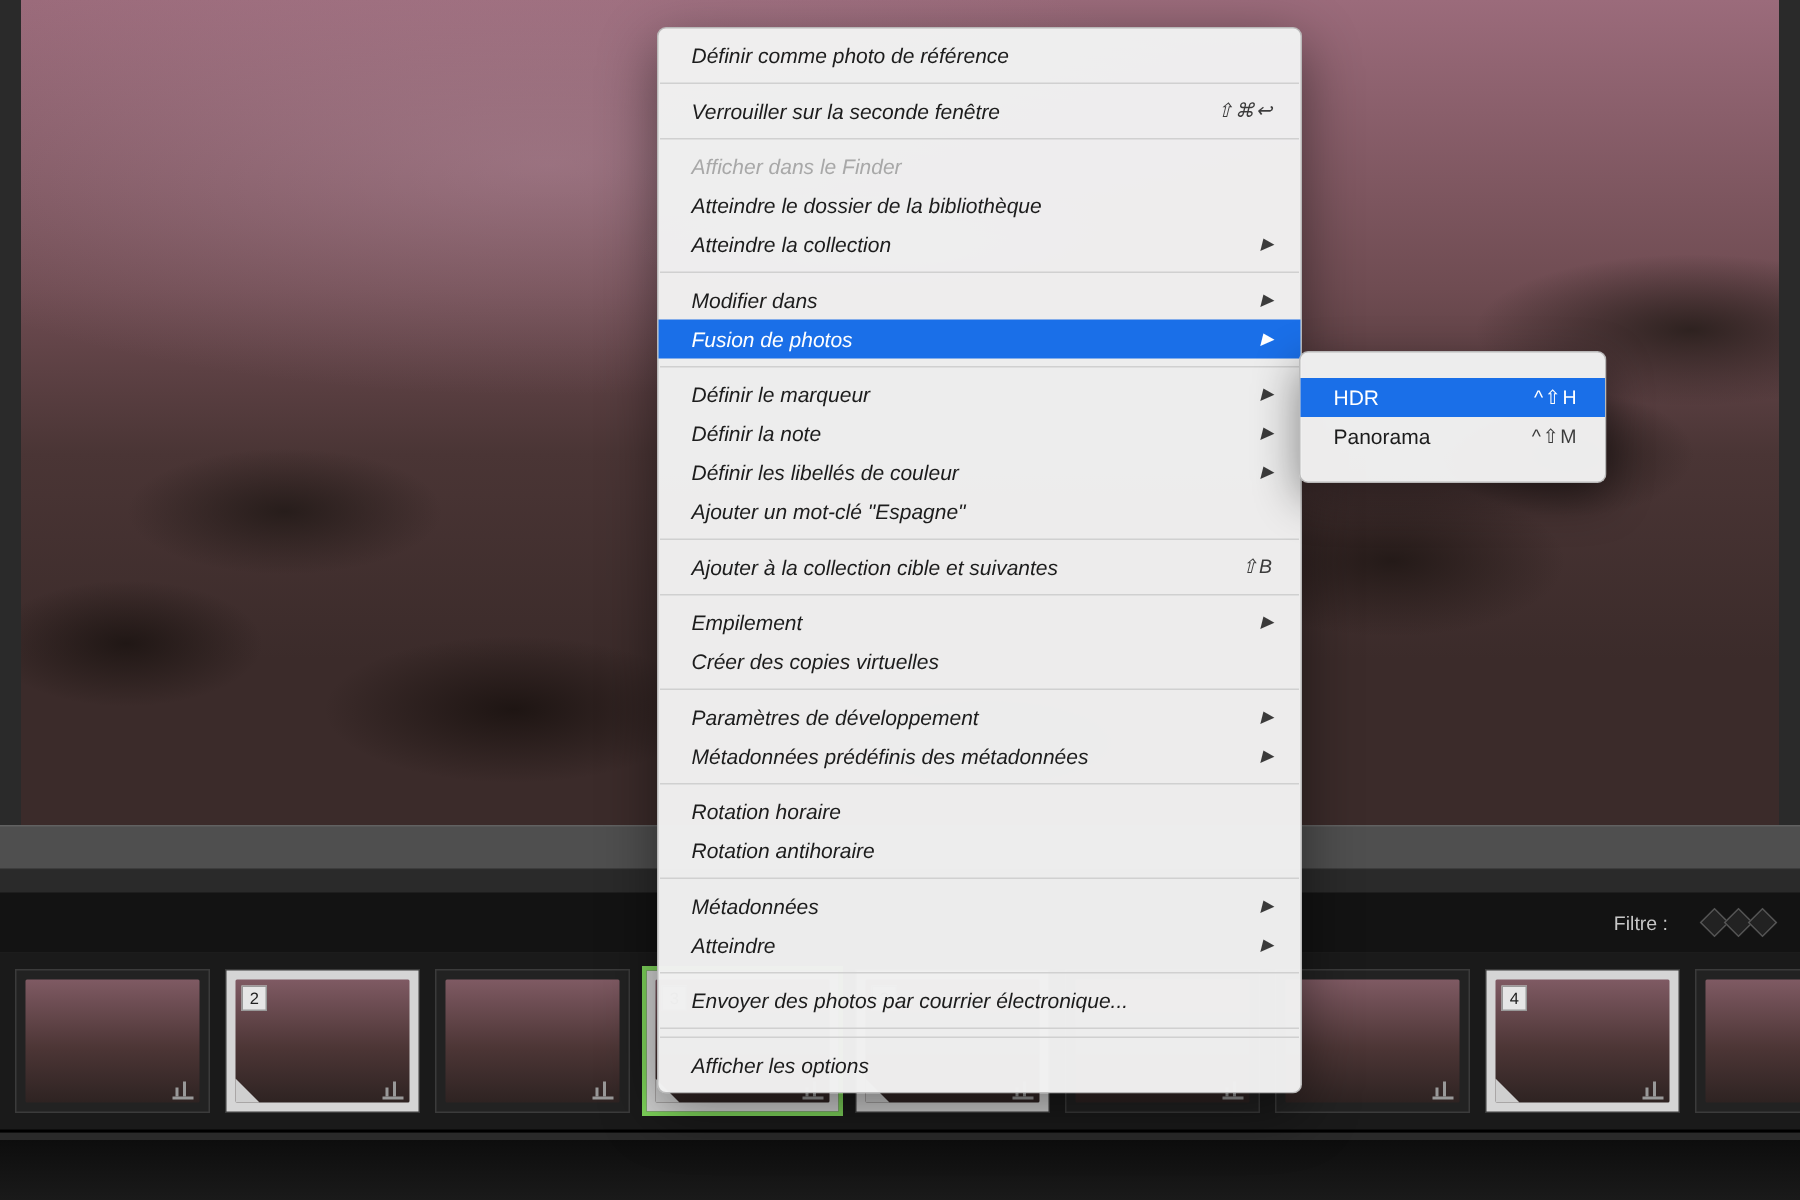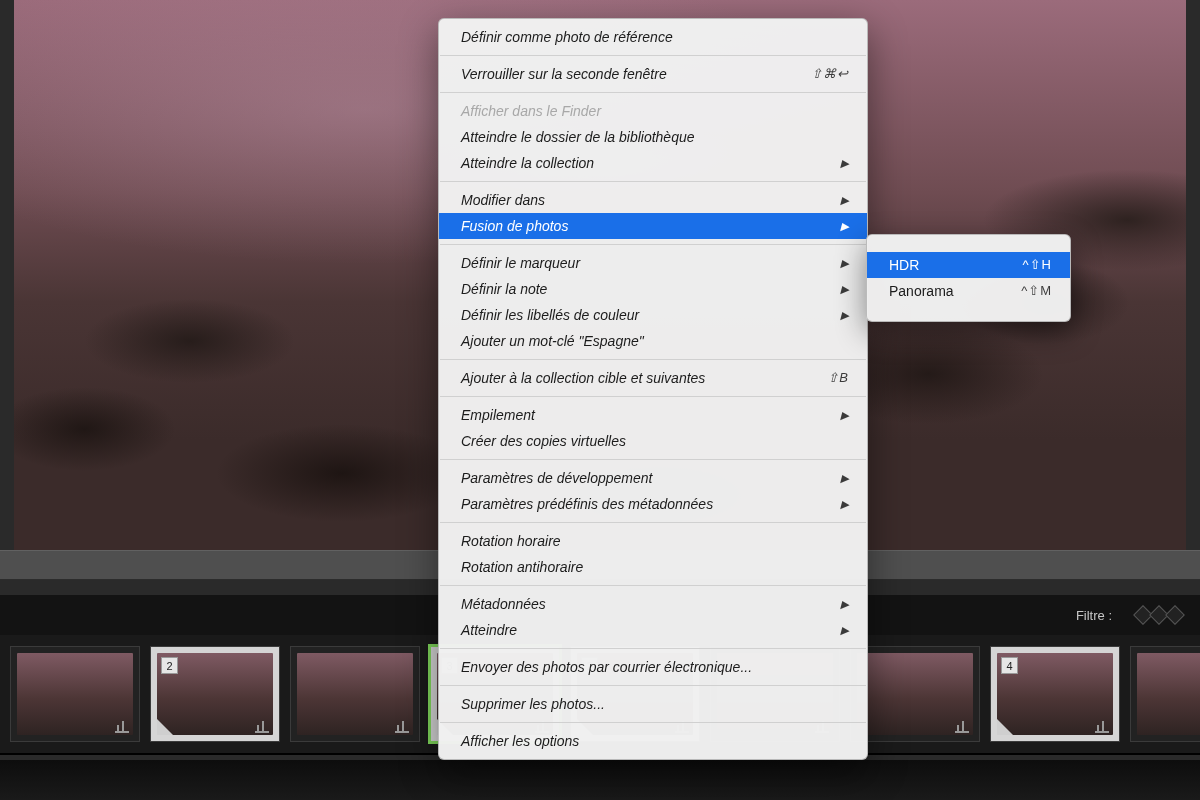--- a/index.html
+++ b/index.html
@@ -266,21 +266,21 @@
       <span class="right"></span>
     </div>
     <div class="menu-sep"></div>
     <div class="menu-item">
       <span>Paramètres de développement</span>
       <span class="right">
         <span class="arrow">▶</span>
       </span>
     </div>
     <div class="menu-item">
-      <span>Paramètres prédéfinis des métadonnées</span>
+      <span>Métadonnées prédéfinis des métadonnées</span>
       <span class="right">
         <span class="arrow">▶</span>
       </span>
     </div>
     <div class="menu-sep"></div>
     <div class="menu-item">
       <span>Rotation horaire</span>
       <span class="right"></span>
     </div>
     <div class="menu-item">
@@ -299,24 +299,20 @@
       <span class="right">
         <span class="arrow">▶</span>
       </span>
     </div>
     <div class="menu-sep"></div>
     <div class="menu-item">
       <span>Envoyer des photos par courrier électronique...</span>
       <span class="right"></span>
     </div>
     <div class="menu-sep"></div>
-    <div class="menu-item">
-      <span>Supprimer les photos...</span>
-      <span class="right"></span>
-    </div>
     <div class="menu-sep"></div>
     <div class="menu-item">
       <span>Afficher les options</span>
       <span class="right"></span>
     </div>
   </div>
 
 <div class="submenu" id="submenu">
     <div class="menu-item highlight">
       <span>HDR</span>

